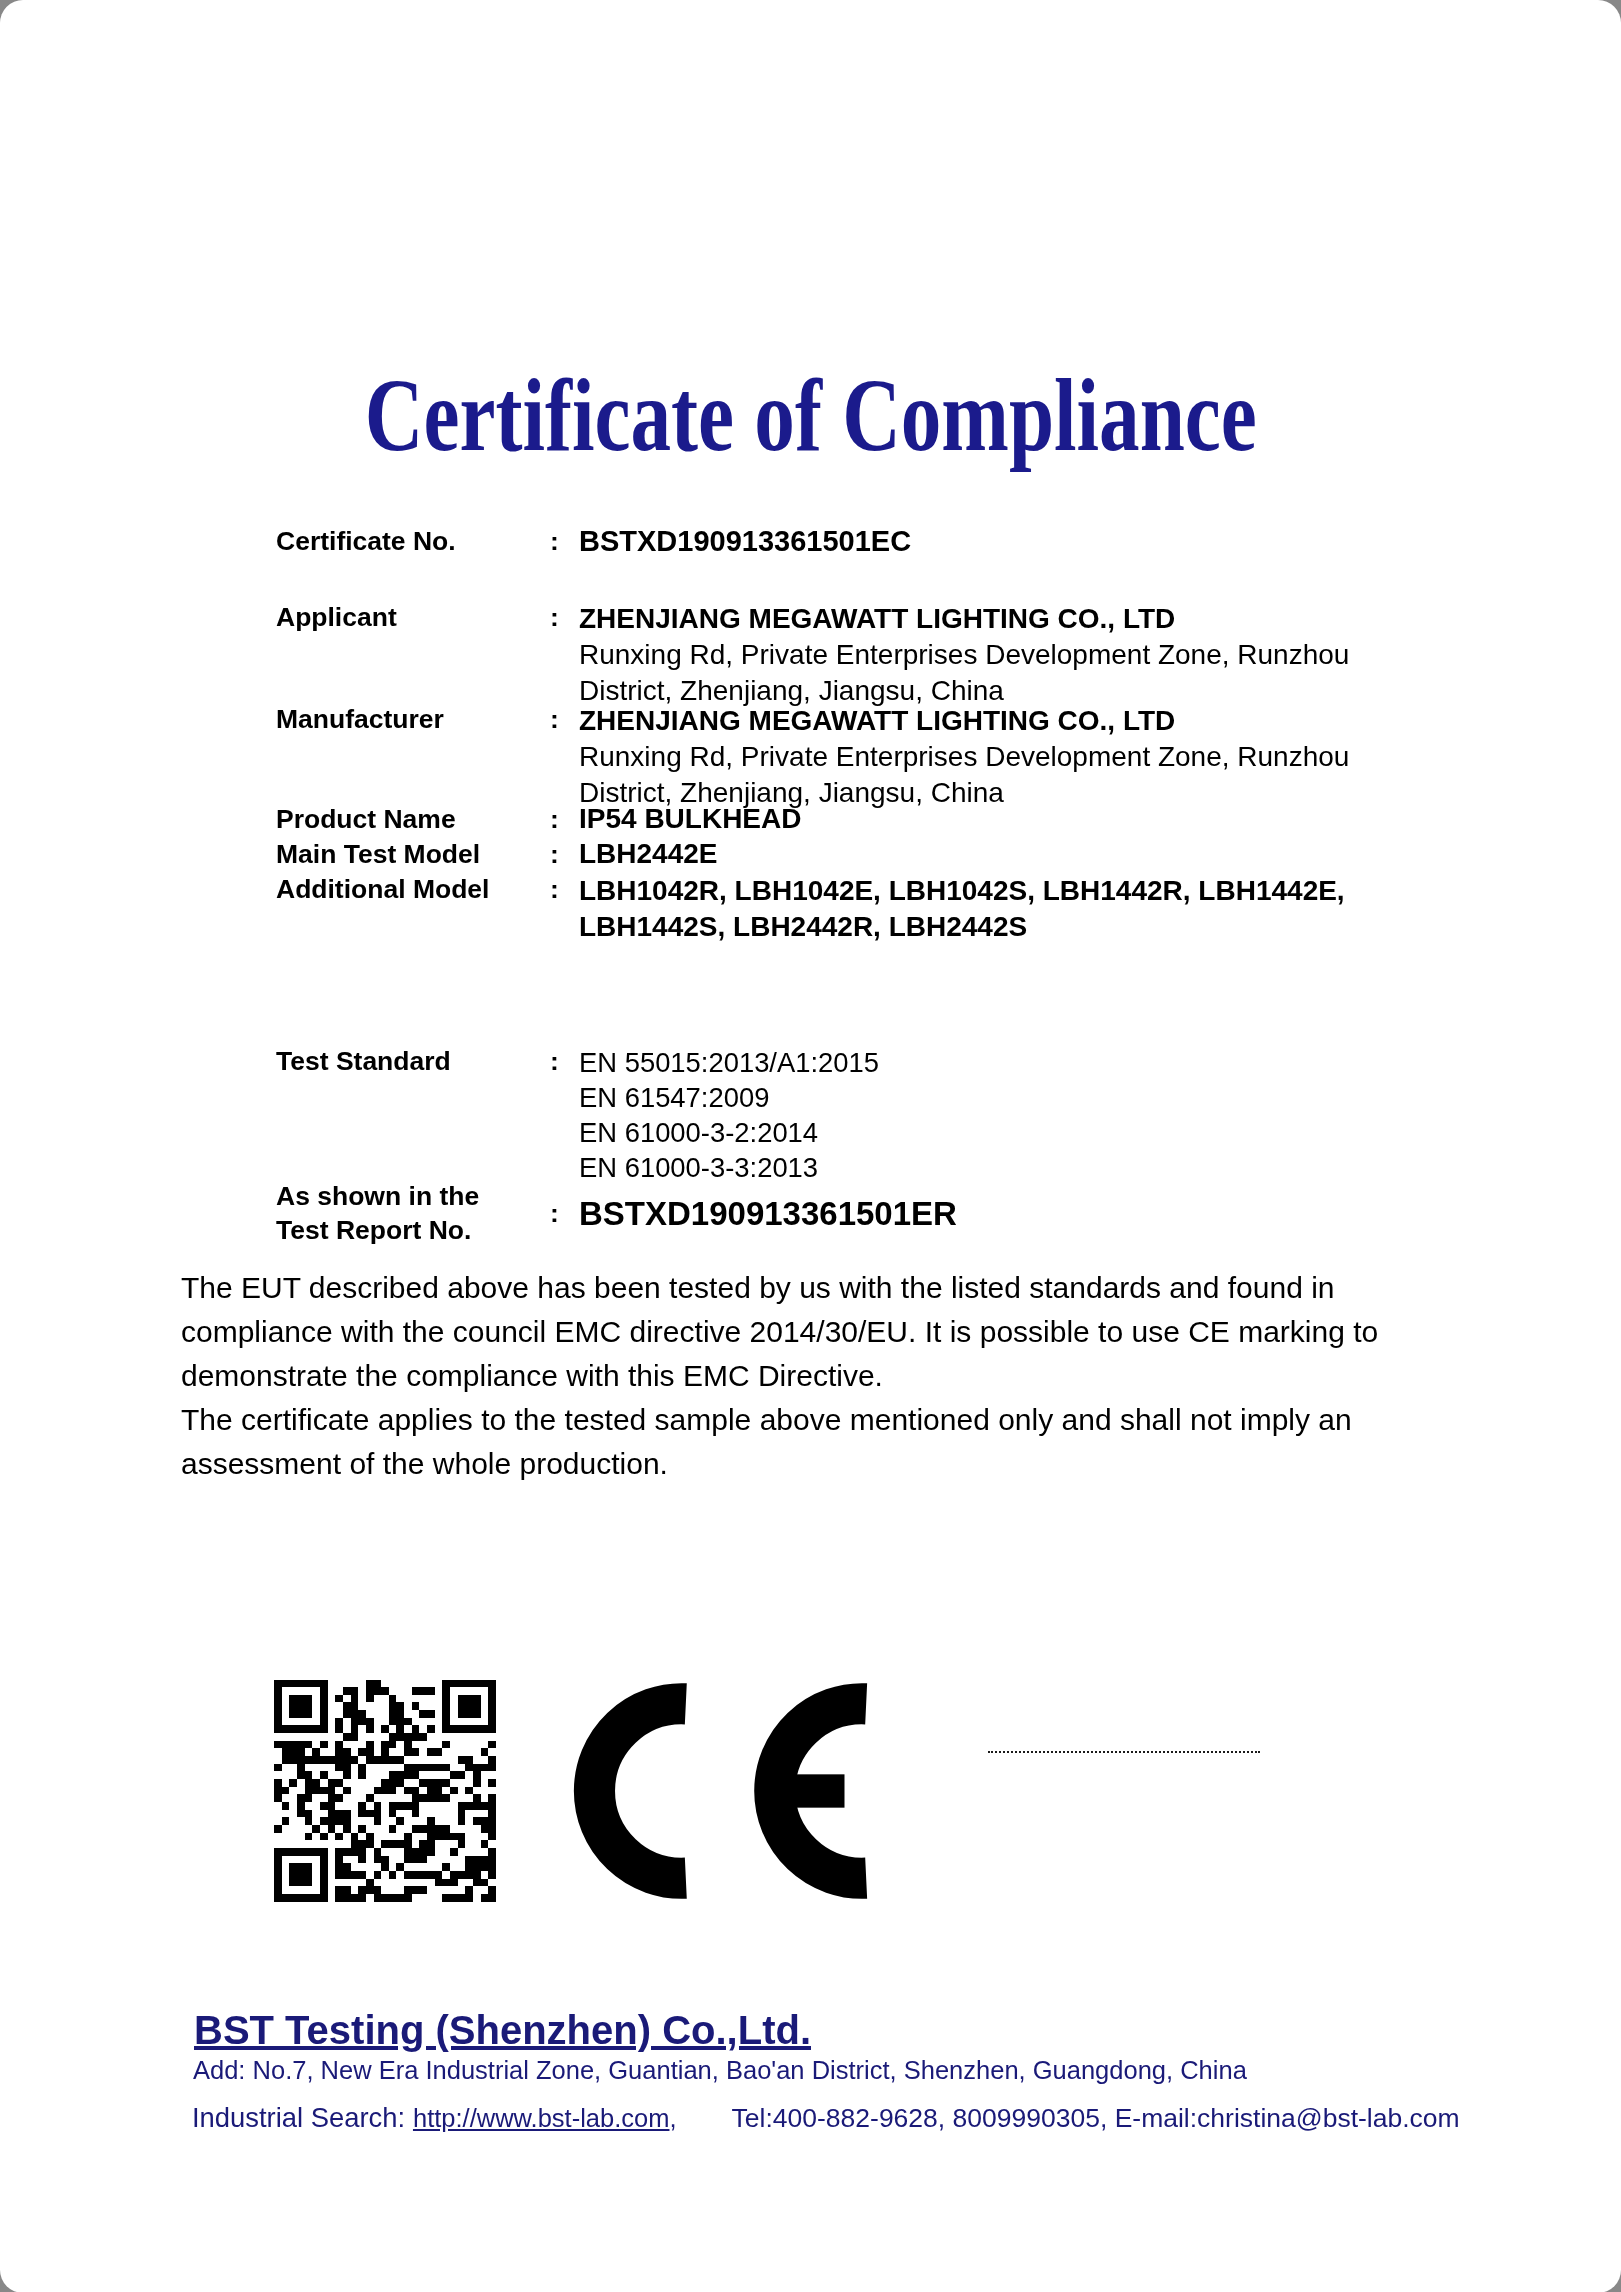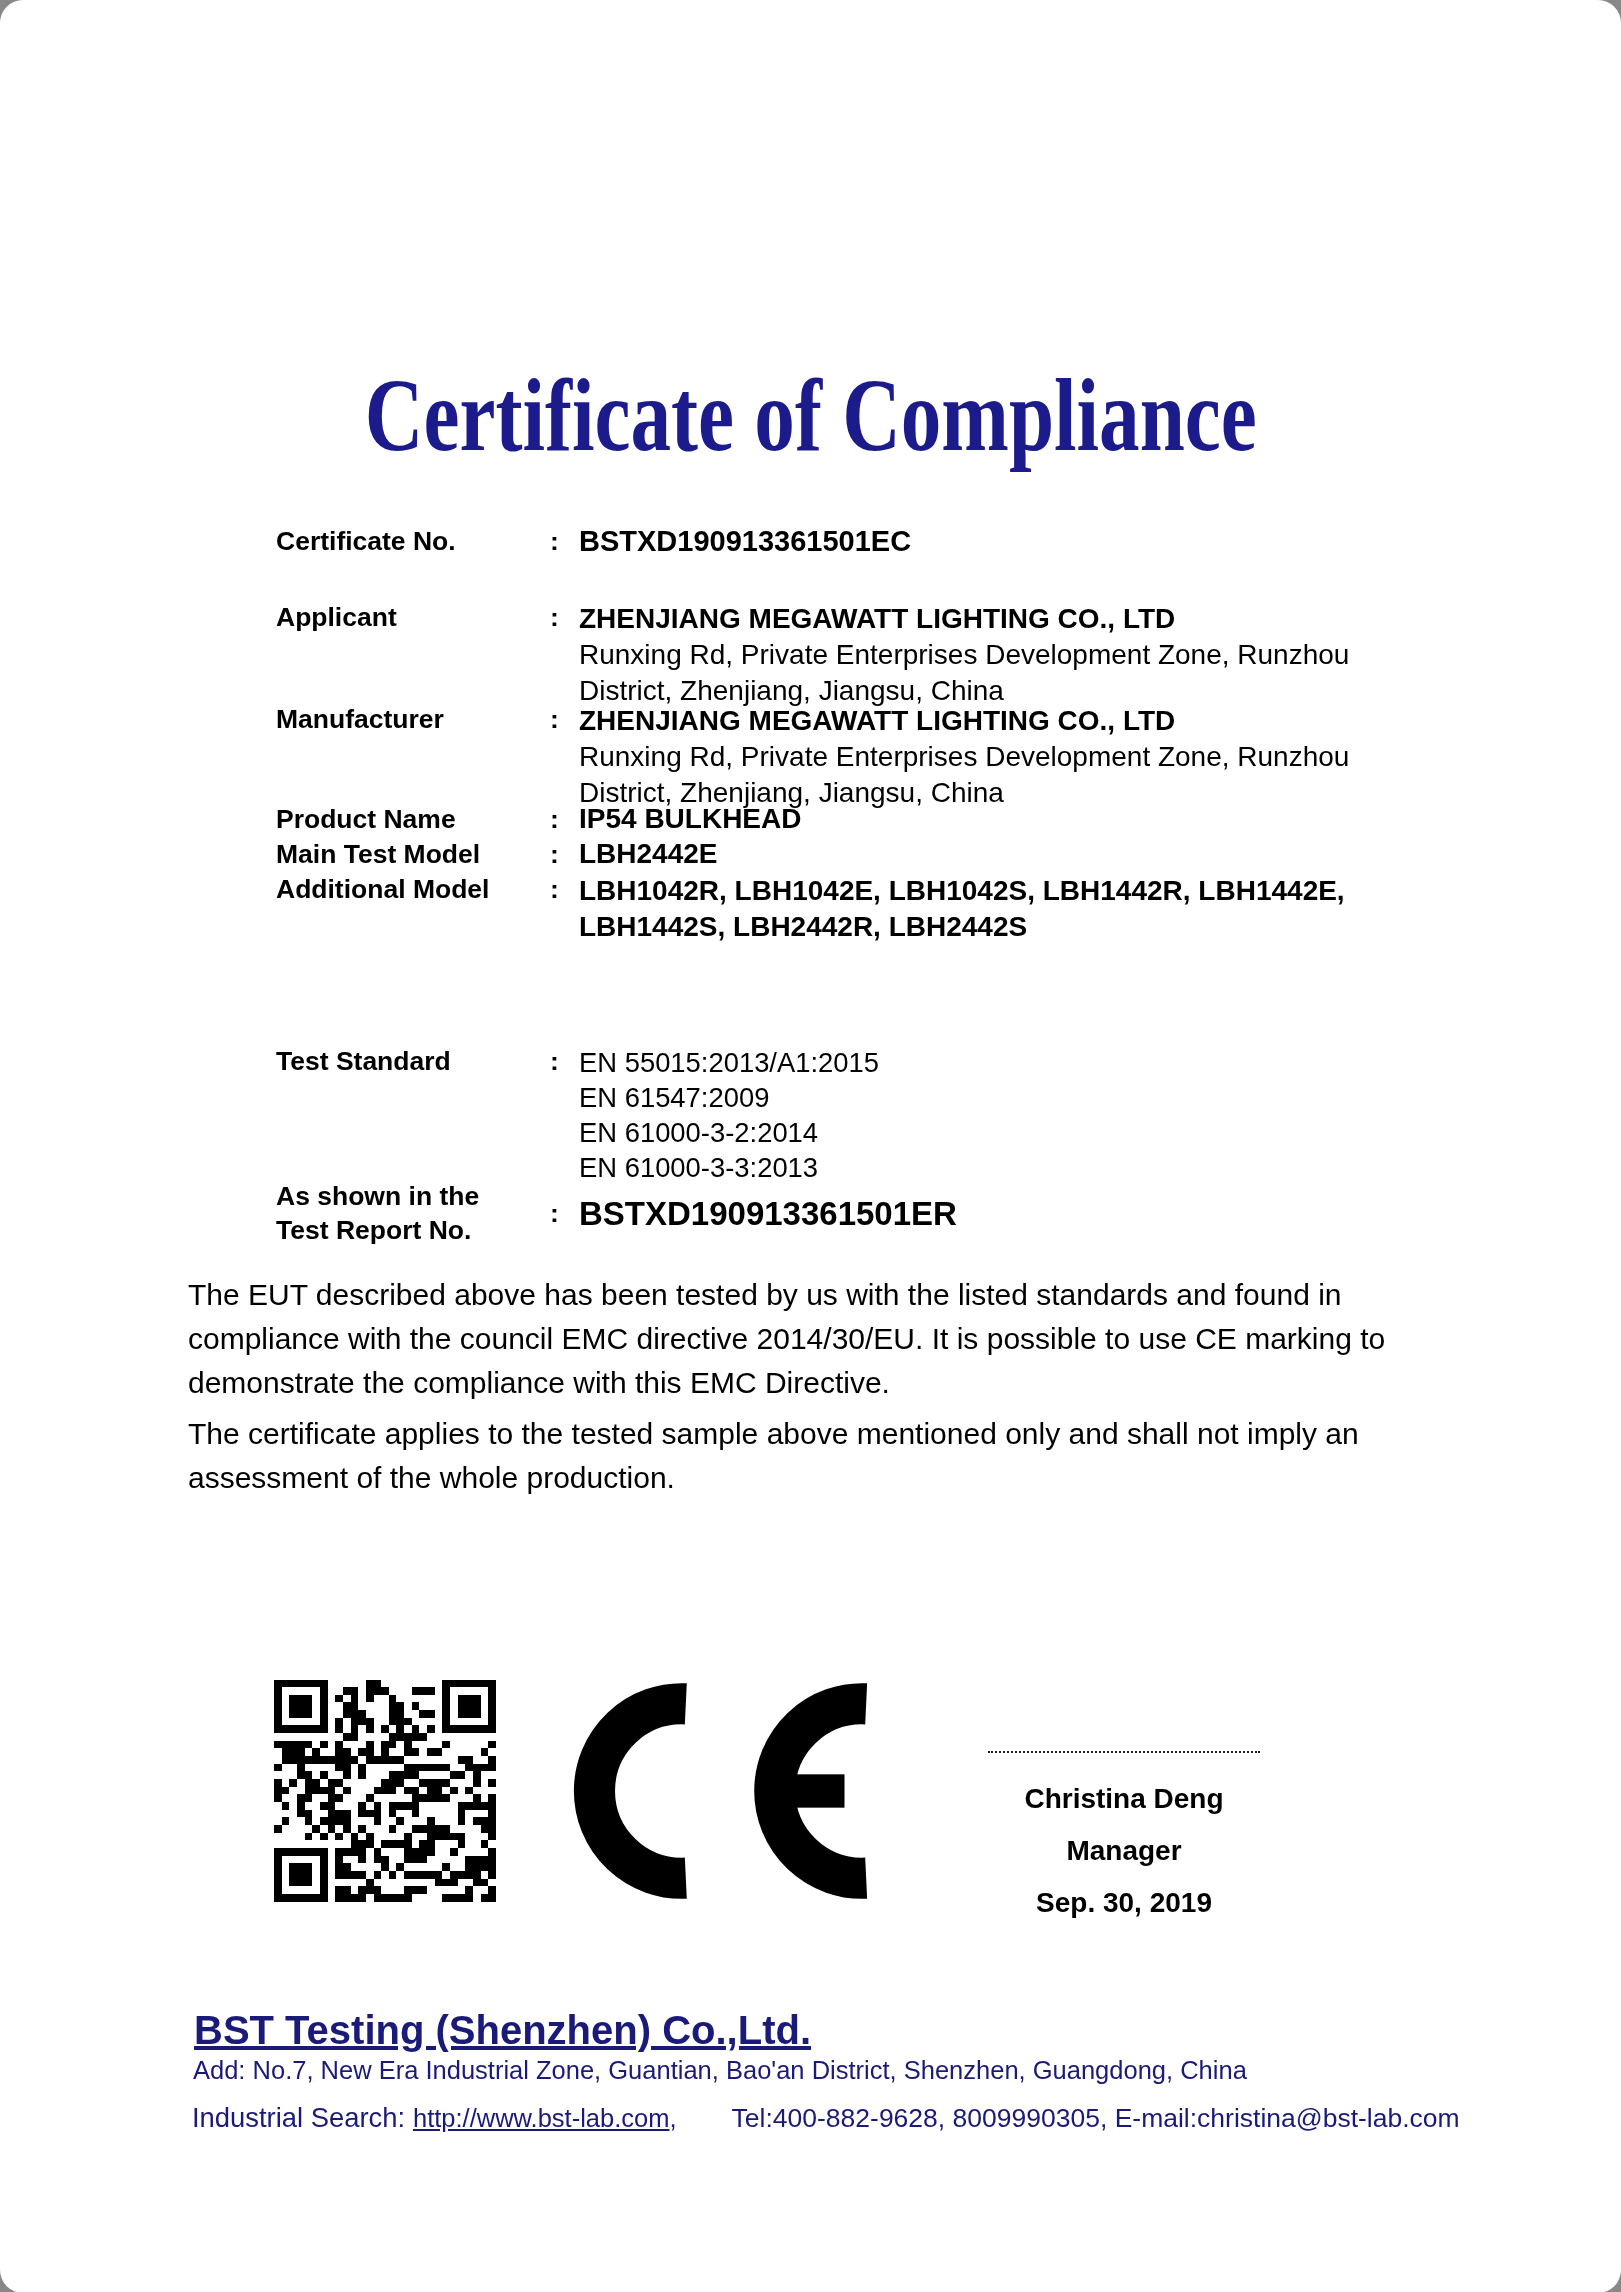--- a/index.html
+++ b/index.html
@@ -37,21 +37,21 @@
   .val-multi{font-size:28px;line-height:36px;white-space:nowrap;}
   .val-multi .company{font-weight:bold;}
   .val-standards{font-weight:normal;font-size:27.4px;line-height:35px;white-space:nowrap;}
   .val-report{font-weight:bold;font-size:33px;line-height:40px;padding-top:14.7px;white-space:nowrap;}
   .sz30{font-size:29px;}
   
   .body-text{
     position:absolute;left:181px;top:1266px;width:1243px;
     font-size:30px;line-height:44px;
   }
-  .body-text p{margin:7px;}
+  .body-text p{margin:0;}
   
   .qr{position:absolute;left:274px;top:1678px;width:222px;height:225px;}
   .qr svg{width:100%;height:100%;}
   .ce{position:absolute;left:573px;top:1682px;width:296px;height:218px;}
   
   .sig-line{
     position:absolute;left:988px;top:1751px;width:272px;height:0;
     border-top:2.9px dotted #1a1a1a;
   }
   .sig-block{
@@ -583,25 +583,20 @@
 
   <div class="ce">
     <svg viewBox="0 0 302 222" width="296" height="218" xmlns="http://www.w3.org/2000/svg">
       <path d="M 115.1 22.1 A 89 89 0 1 0 115.1 199.9" fill="none" stroke="#000" stroke-width="42"></path>
       <path d="M 299.1 22.1 A 89 89 0 1 0 299.1 199.9" fill="none" stroke="#000" stroke-width="42"></path>
       <rect x="200" y="94" width="77" height="34" fill="#000"></rect>
     </svg>
   </div>
 
   <div class="sig-line"></div>
-  <div class="sig-block">
-    <div>Christina Deng</div>
-    <div>Manager</div>
-    <div>Sep. 30, 2019</div>
-  </div>
 
   <div class="footer-company">BST Testing (Shenzhen) Co.,Ltd.</div>
   <div class="footer-address">Add: No.7, New Era Industrial Zone, Guantian, Bao'an District, Shenzhen, Guangdong, China</div>
   <div class="footer-search">
     <span>Industrial Search:</span><a href="#">http://www.bst-lab.com</a><span class="comma">,</span><span class="contact">Tel:400-882-9628, 8009990305, E-mail:christina@bst-lab.com</span>
   </div>
 
 </div>
 
 

